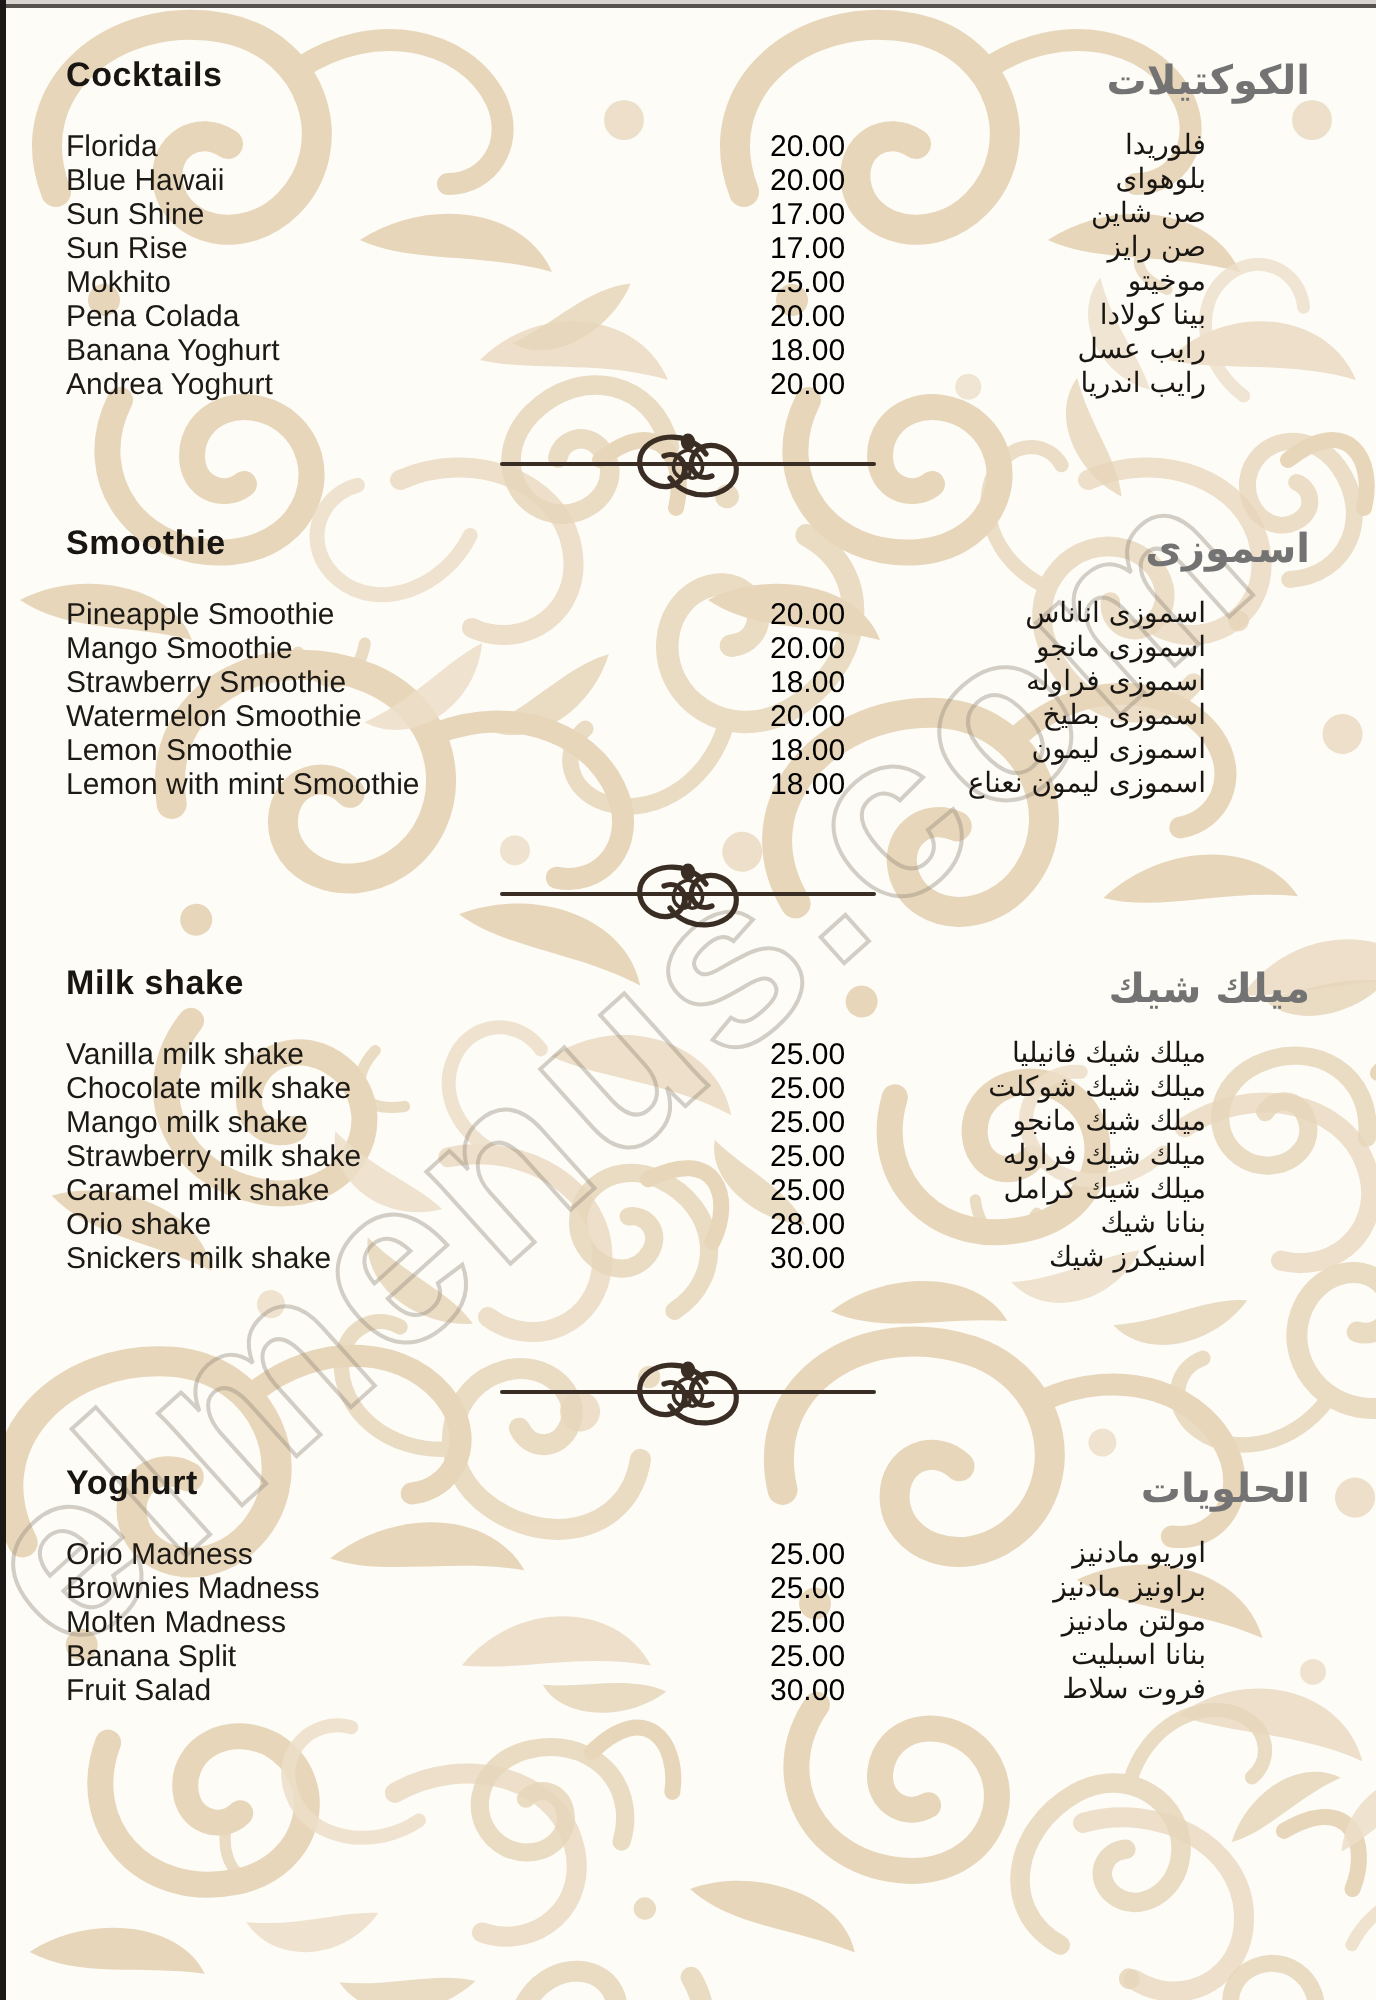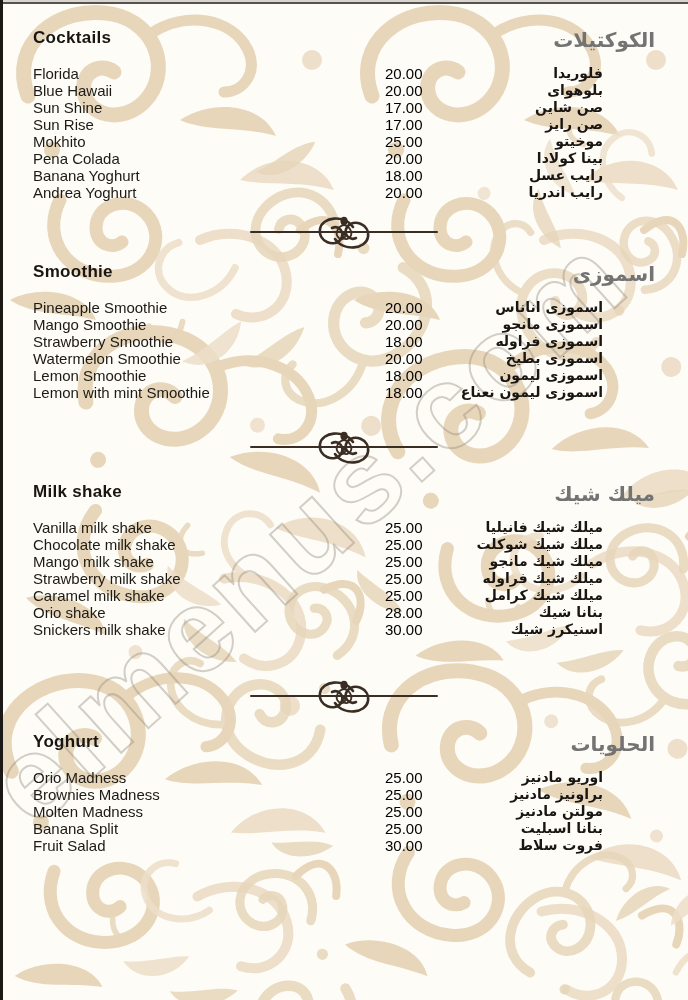--- a/index.html
+++ b/index.html
@@ -14,21 +14,21 @@
   .edge-left{position:absolute;left:0;top:0;width:3px;height:1000px;background:#1b1815;}
   .menu-section{position:absolute;left:0;width:688px;}
   .sec-head{position:relative;height:30px;}
   .sec-title-en{position:absolute;left:33px;top:0;margin:0;font-size:17px;font-weight:bold;letter-spacing:.3px;color:#181512;}
   .sec-title-ar{position:absolute;right:33px;top:0;margin:0;font-size:20px;font-weight:bold;direction:rtl;
     font-family:"DejaVu Sans", sans-serif;color:#737373;}
   .rows{position:absolute;left:0;top:37px;width:636px;}
   .row{position:relative;height:17px;line-height:17px;font-size:15px;}
   .row .en{position:absolute;left:33px;white-space:nowrap;color:#1d1a15;}
   .row .price{position:absolute;left:341px;color:#000000;margin-left:44px;}
-  .row .ar{position:absolute;right:33px;font-size:14px;font-weight:bold;direction:rtl;white-space:nowrap;
+  .row .ar{position:absolute;right:33px;font-size:14px;font-weight:normal;direction:rtl;white-space:nowrap;
     font-family:"DejaVu Sans", sans-serif;color:#181512;}
   .divider{position:absolute;left:249px;width:190px;height:44px;}
 </style>
 </head>
 <body>
 
 <div class="page">
 
   <svg class="bg-svg" viewBox="0 0 688 1000" xmlns="http://www.w3.org/2000/svg">
     <defs>

